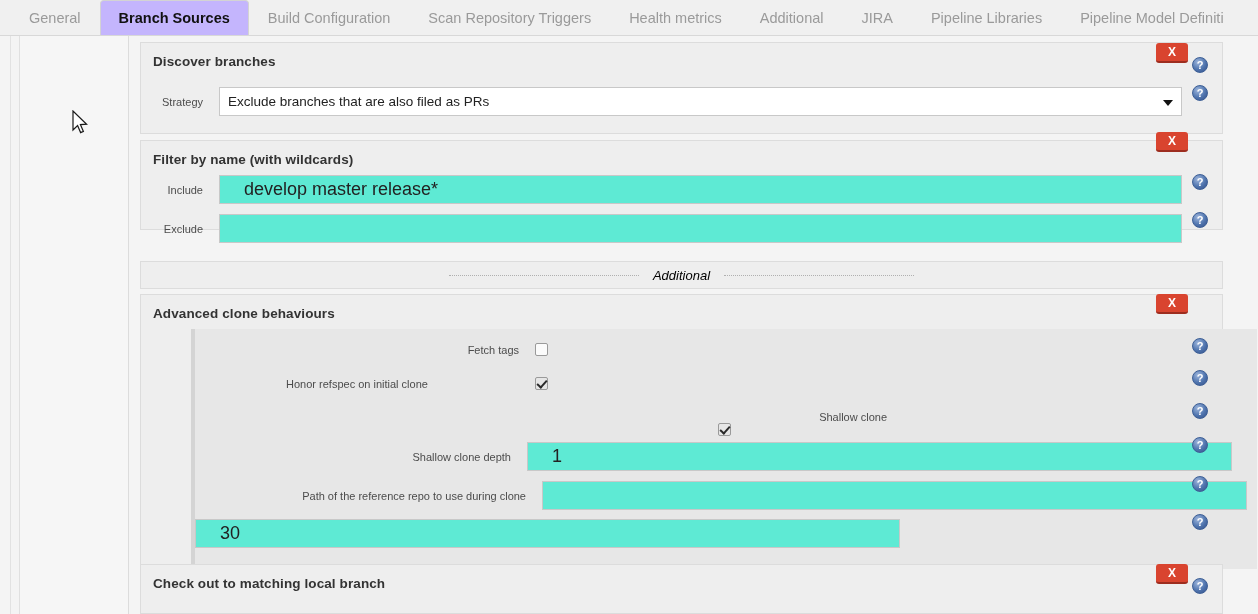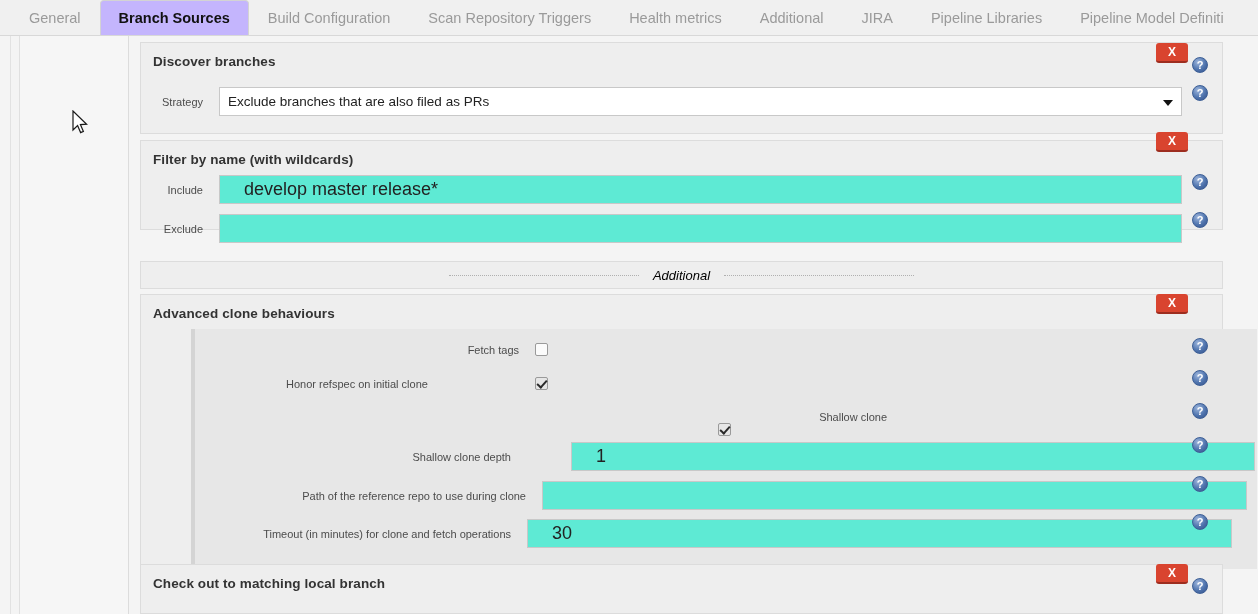--- a/index.html
+++ b/index.html
@@ -295,32 +295,31 @@
           </div>
         </div>
 
         <div class="row" style="position:absolute; left:8px; top:82px; width:1060px;flex-direction:column;">
           <div class="lbl" style="width:340px;">Shallow clone</div>
           <div style="width:30px; display:flex; justify-content:flex-start;">
             <span class="cb checked"></span>
           </div>
         </div>
 
-        <div class="row" style="position:absolute; left:0; top:113px; width:1060px;gap:44px;">
+        <div class="row" style="position:absolute; left:0; top:113px; width:1060px;">
           <div class="lbl" style="width:332px;">Shallow clone depth</div>
           <div class="field" style="width:705px;">1</div>
         </div>
 
         <div class="row" style="position:absolute; left:15px; top:152px; width:1060px;">
           <div class="lbl" style="width:332px;">Path of the reference repo to use during clone</div>
           <div class="field" style="width:705px;"></div>
         </div>
 
         <div class="row" style="position:absolute; left:0; top:190px; width:1060px;">
-          <div class="lbl" style="width:332px;">Timeout (in minutes) for clone and fetch operations</div>
           <div class="field" style="width:705px;">30</div>
         </div>
 
       </div>
     </div>
 
     <div class="section" style="top:528px; height:50px;">
       <div class="section-title">Check out to matching local branch</div>
     </div>
 

